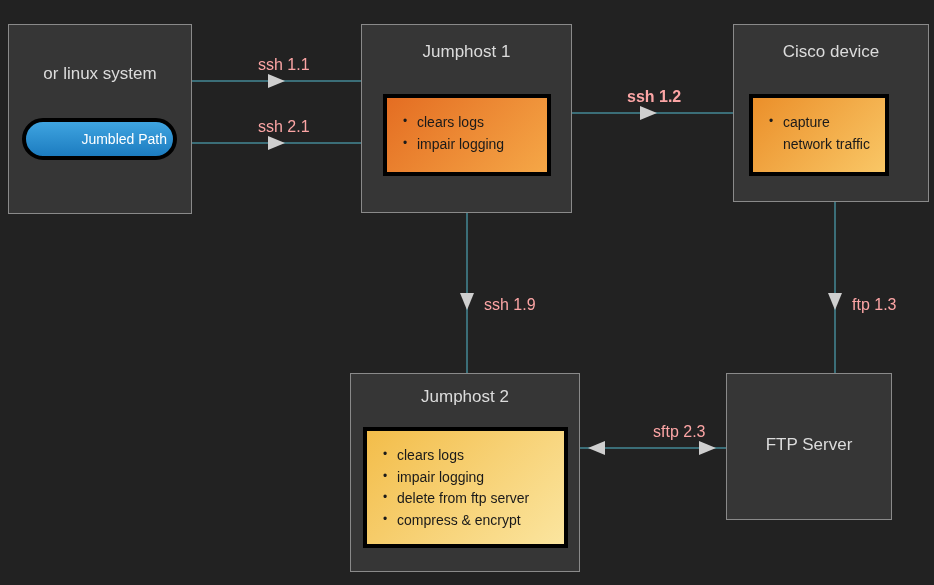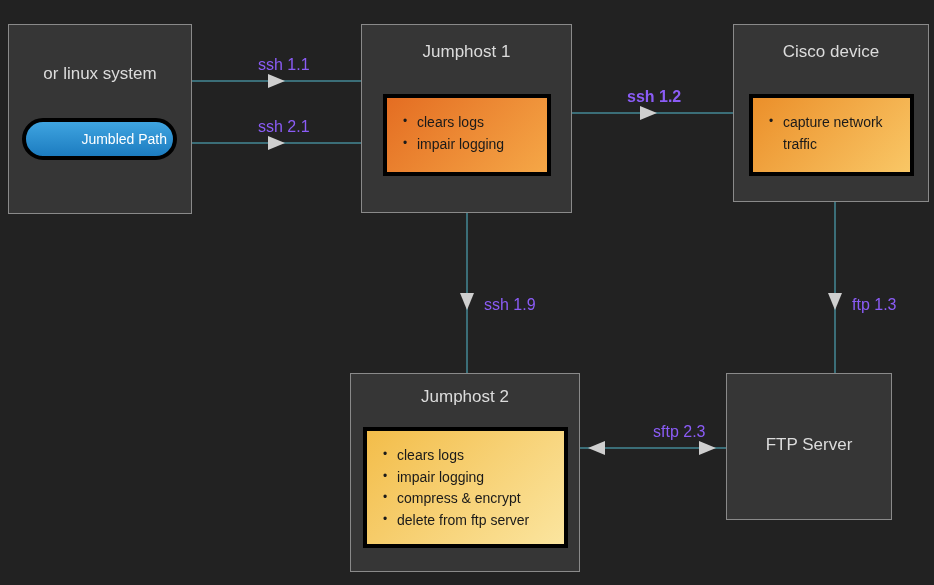--- a/index.html
+++ b/index.html
@@ -75,21 +75,21 @@
   }
   .grad-orange2 {
     background: linear-gradient(135deg, #eb8f2a 0%, #f9c766 100%);
   }
   .grad-yellow {
     background: linear-gradient(135deg, #f3bd4a 0%, #fbe59f 100%);
   }
   .edge-label {
     position: absolute;
     font-size: 16px;
-    color: #8b5cf6;
+    color: #fca5a5;
     white-space: nowrap;
   }
   svg.wires {
     position: absolute;
     left: 0; top: 0;
     width: 934px;
     height: 585px;
     pointer-events: none;
   }
   .wire {
@@ -150,35 +150,35 @@
   <div class="actionbox grad-orange" style="left:383px; top:94px; width:168px; height:82px;">
     <ul>
       <li>clears logs</li>
       <li>impair logging</li>
     </ul>
   </div>
 
   <div class="node" style="left:733px; top:24px; width:196px; height:178px;">
     <div class="node-title node-title-pad">Cisco device</div>
   </div>
-  <div class="actionbox grad-orange2" style="left:749px; top:94px; width:165px; height:82px;">
+  <div class="actionbox grad-orange2" style="left:749px; top:94px; width:140px; height:82px;">
     <ul>
       <li>capture network traffic</li>
     </ul>
   </div>
 
   <div class="node" style="left:350px; top:373px; width:230px; height:199px;">
     <div class="node-title">Jumphost 2</div>
   </div>
   <div class="actionbox grad-yellow" style="left:363px; top:427px; width:205px; height:121px;">
     <ul>
       <li>clears logs</li>
       <li>impair logging</li>
+      <li>delete from ftp server</li>
       <li>compress &amp; encrypt</li>
-      <li>delete from ftp server</li>
     </ul>
   </div>
 
   <div class="node" style="left:726px; top:373px; width:166px; height:147px;">
     <div class="node-title" style="padding-top:60px;">FTP Server</div>
   </div>
 
 </div>
 
 </body></html>

